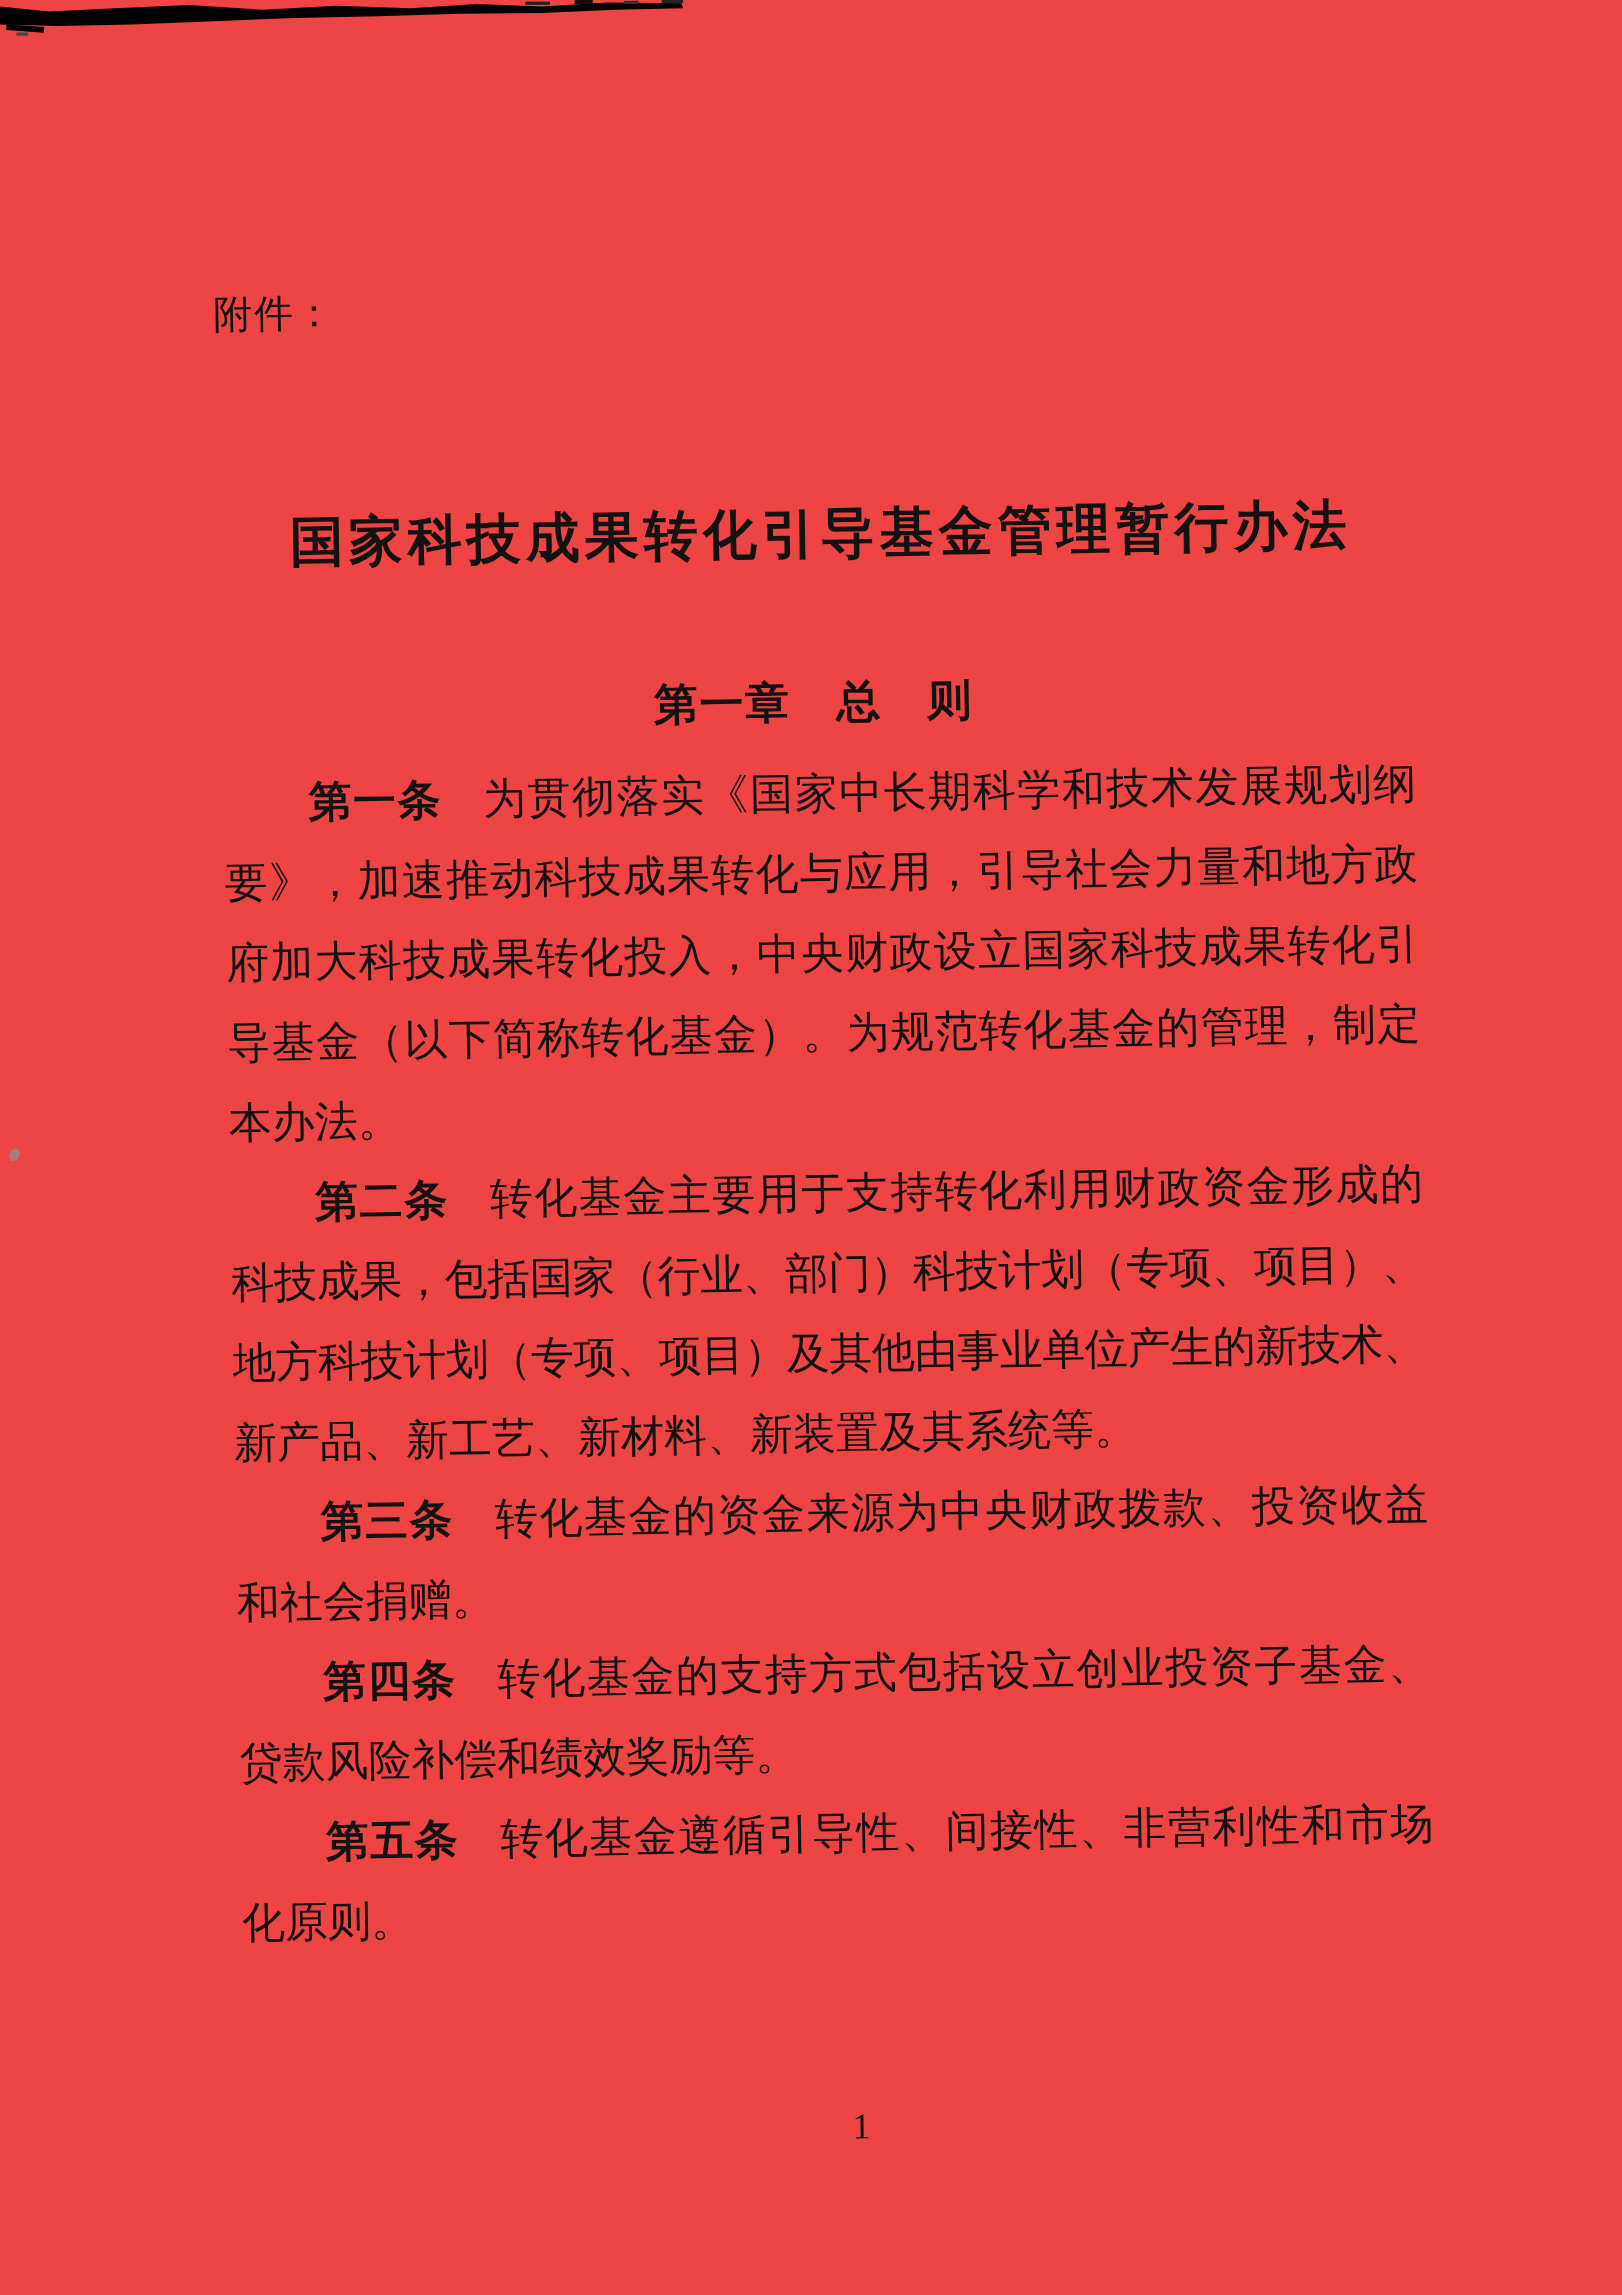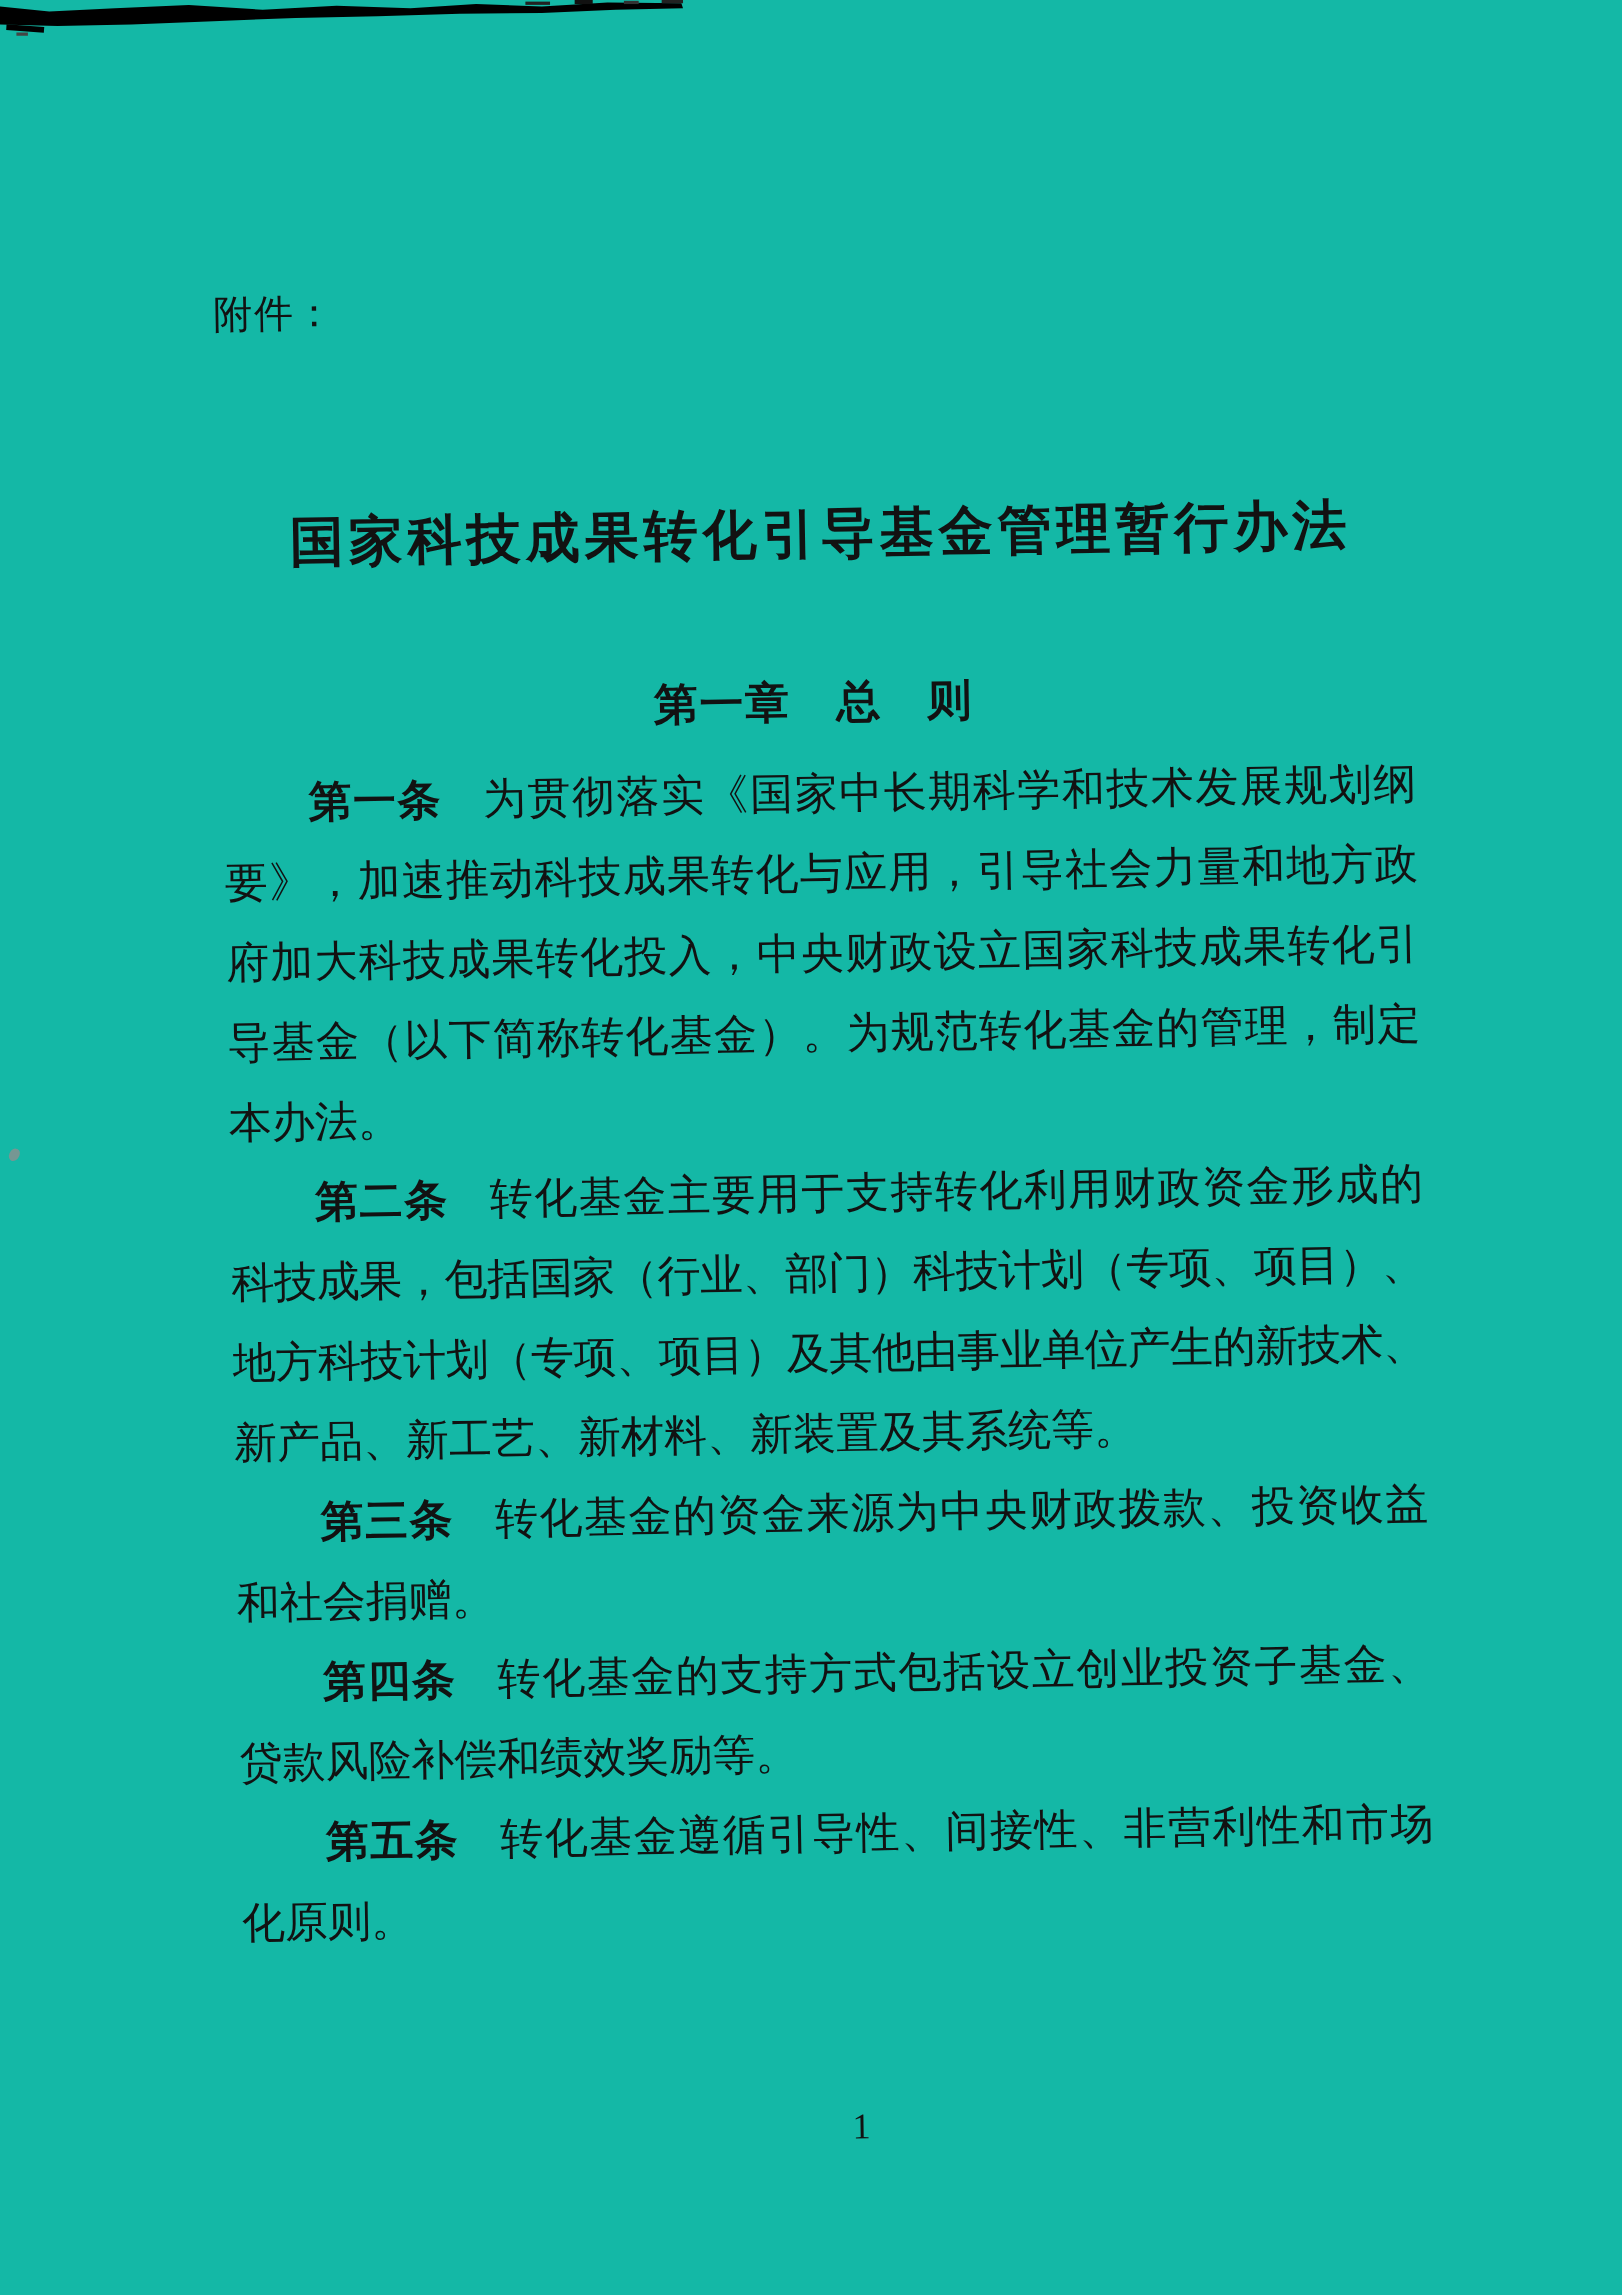--- a/index.html
+++ b/index.html
@@ -1,20 +1,20 @@
 <!DOCTYPE html>
 <html style="font-size:13px"><head>
 <meta charset="utf-8">
 <style>
   html, body { margin: 0; padding: 0; background: #e8e8e8; }
   .page {
     position: relative;
     width: 1623px;
     height: 2295px;
-    background: #14b8a6;
+    background: #ef4444;
     overflow: hidden;
     font-family: "Liberation Serif", serif;
     color: #121212;
   }
   .tilt {
     position: absolute;
     left: 0; top: 0; right: 0; bottom: 0;
     transform: rotate(-0.95deg);
     transform-origin: 821px 1191px;
   }

